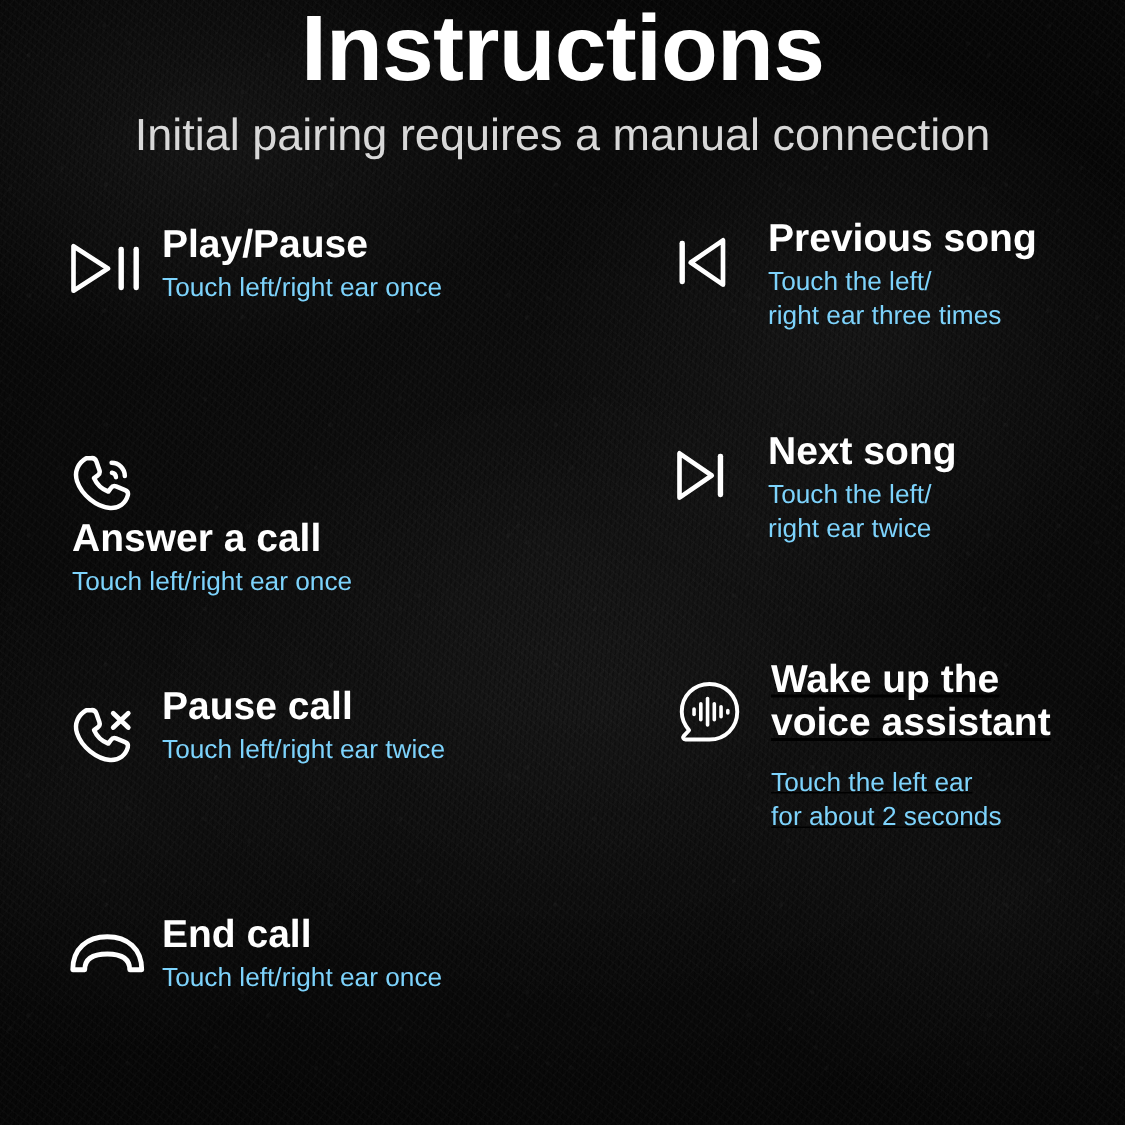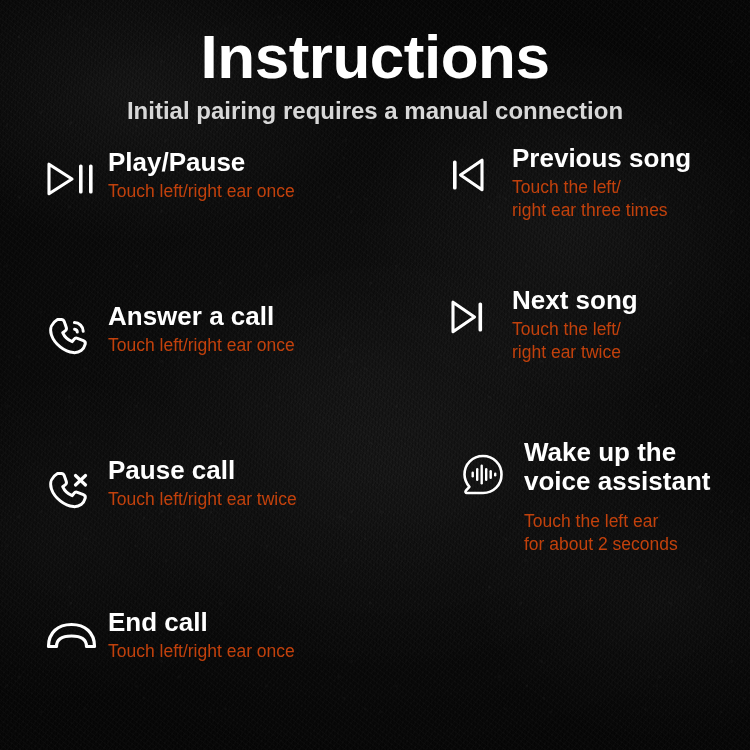--- a/index.html
+++ b/index.html
@@ -58,34 +58,34 @@
   }
   .content {
     position: relative;
     z-index: 5;
     width: 750px;
     height: 750px;
   }
   
   .header {
     text-align: center;
-    padding-top: 24px;
+    padding-top: 0;
   }
   .title {
     color: #ffffff;
     font-size: 62px;
     font-weight: bold;
     letter-spacing: -0.5px;
     line-height: 1.05;
     margin: 0;
   }
   .subtitle {
     color: #d8d8d8;
-    font-size: 24px;
-    font-weight: bold;
+    font-size: 30px;
+    font-weight: normal;
     line-height: 1.2;
     margin: 8px 0 0 0;
     text-align: center;
   }
   
   .columns {
     position: absolute;
     top: 140px;
     left: 0;
     width: 718px;
@@ -114,35 +114,35 @@
   .texts { padding-left: 4px; }
   .item-title {
     color: #ffffff;
     font-size: 26px;
     font-weight: bold;
     line-height: 1.12;
     margin: 0;
     white-space: pre-line;
   }
   .item-desc {
-    color: #c2410c;
+    color: #7dd3fc;
     font-size: 17.5px;
     font-weight: normal;
     line-height: 1.28;
     margin: 3px 0 0 0;
     white-space: pre-line;
   }
   
   .L0 { top: 8px;   left: 0; }
-  .L1 { top: 162px; left: 0; }
+  .L1 { top: 148px; left: 0; flex-direction: column; }
   .L2 { top: 316px; left: 0; }
   .L3 { top: 468px; left: 0; }
   .R0 { top: 4px;   left: 0; }
   .R1 { top: 146px; left: 0; }
-  .R2 { top: 298px; left: 12px; }
+  .R2 { top: 298px; left: 2px; text-decoration: underline; }
 
   .L0 .icon-wrap, .L1 .icon-wrap, .L2 .icon-wrap, .L3 .icon-wrap { padding-top: 12px; }
   .R0 .icon-wrap, .R1 .icon-wrap { padding-top: 12px; }
   .R2 .icon-wrap { padding-top: 14px; }
   .R2 .item-desc { margin-top: 14px; }
 </style>
 </head>
 <body>
 
 <div class="poster">

